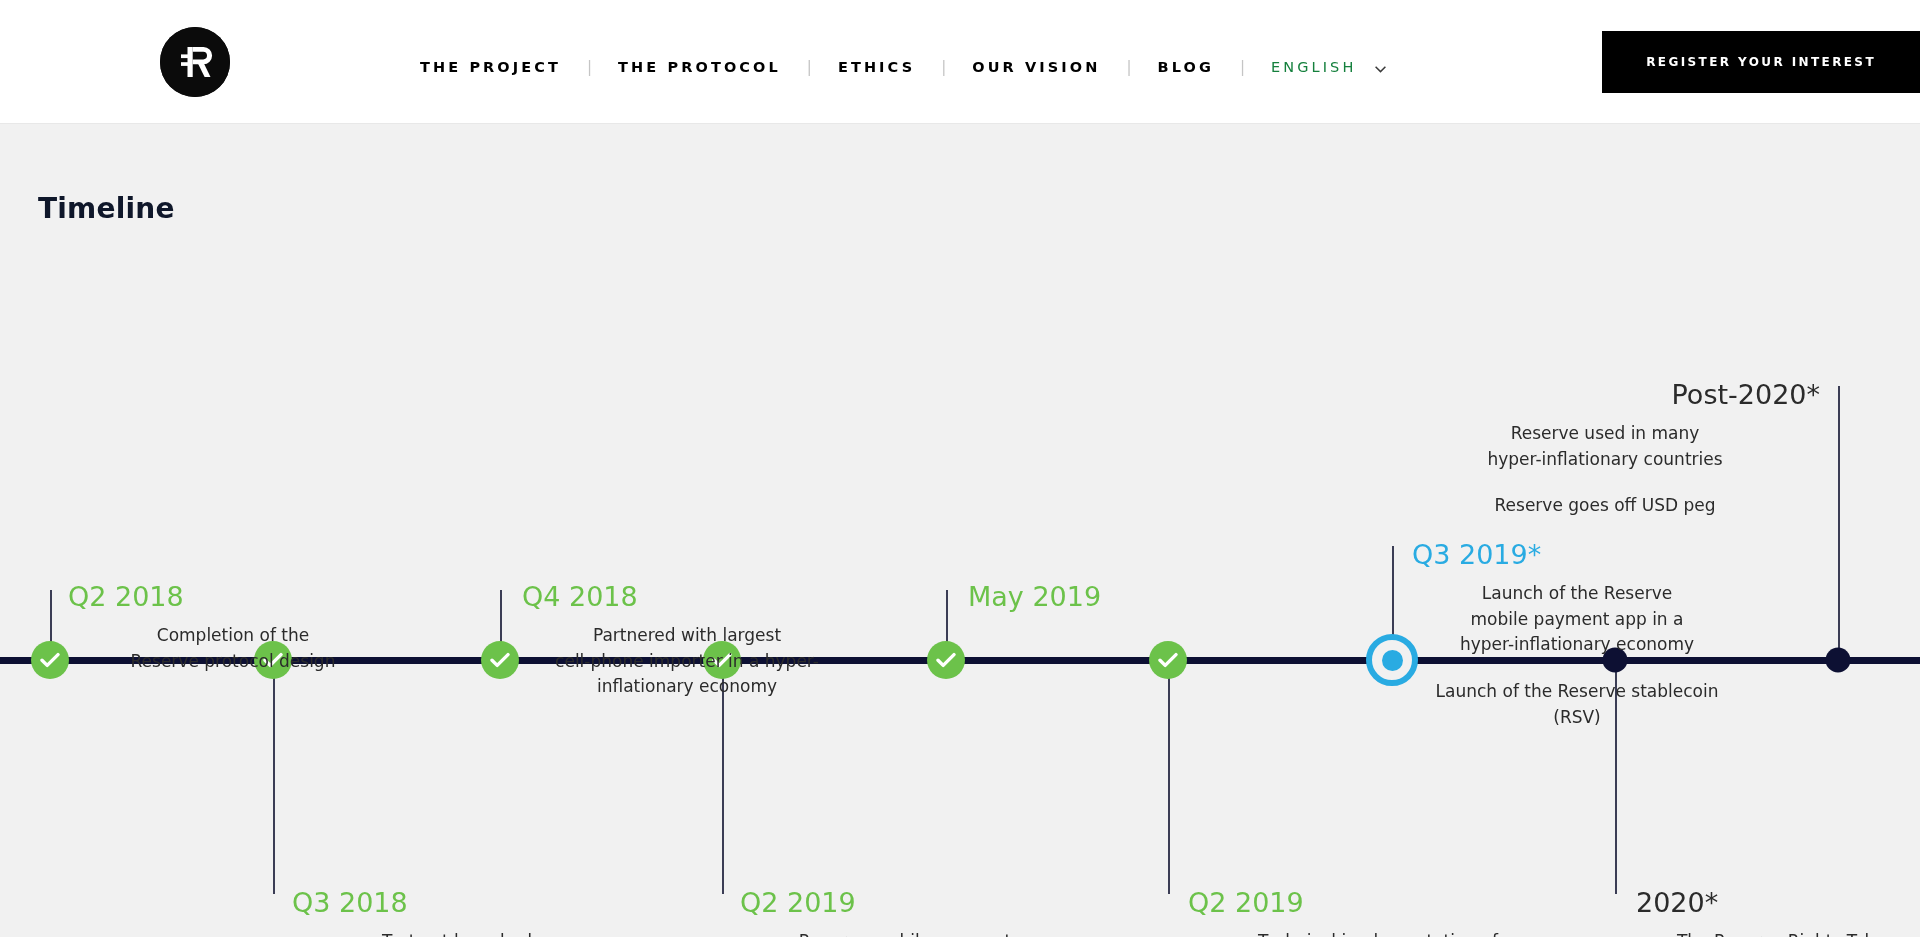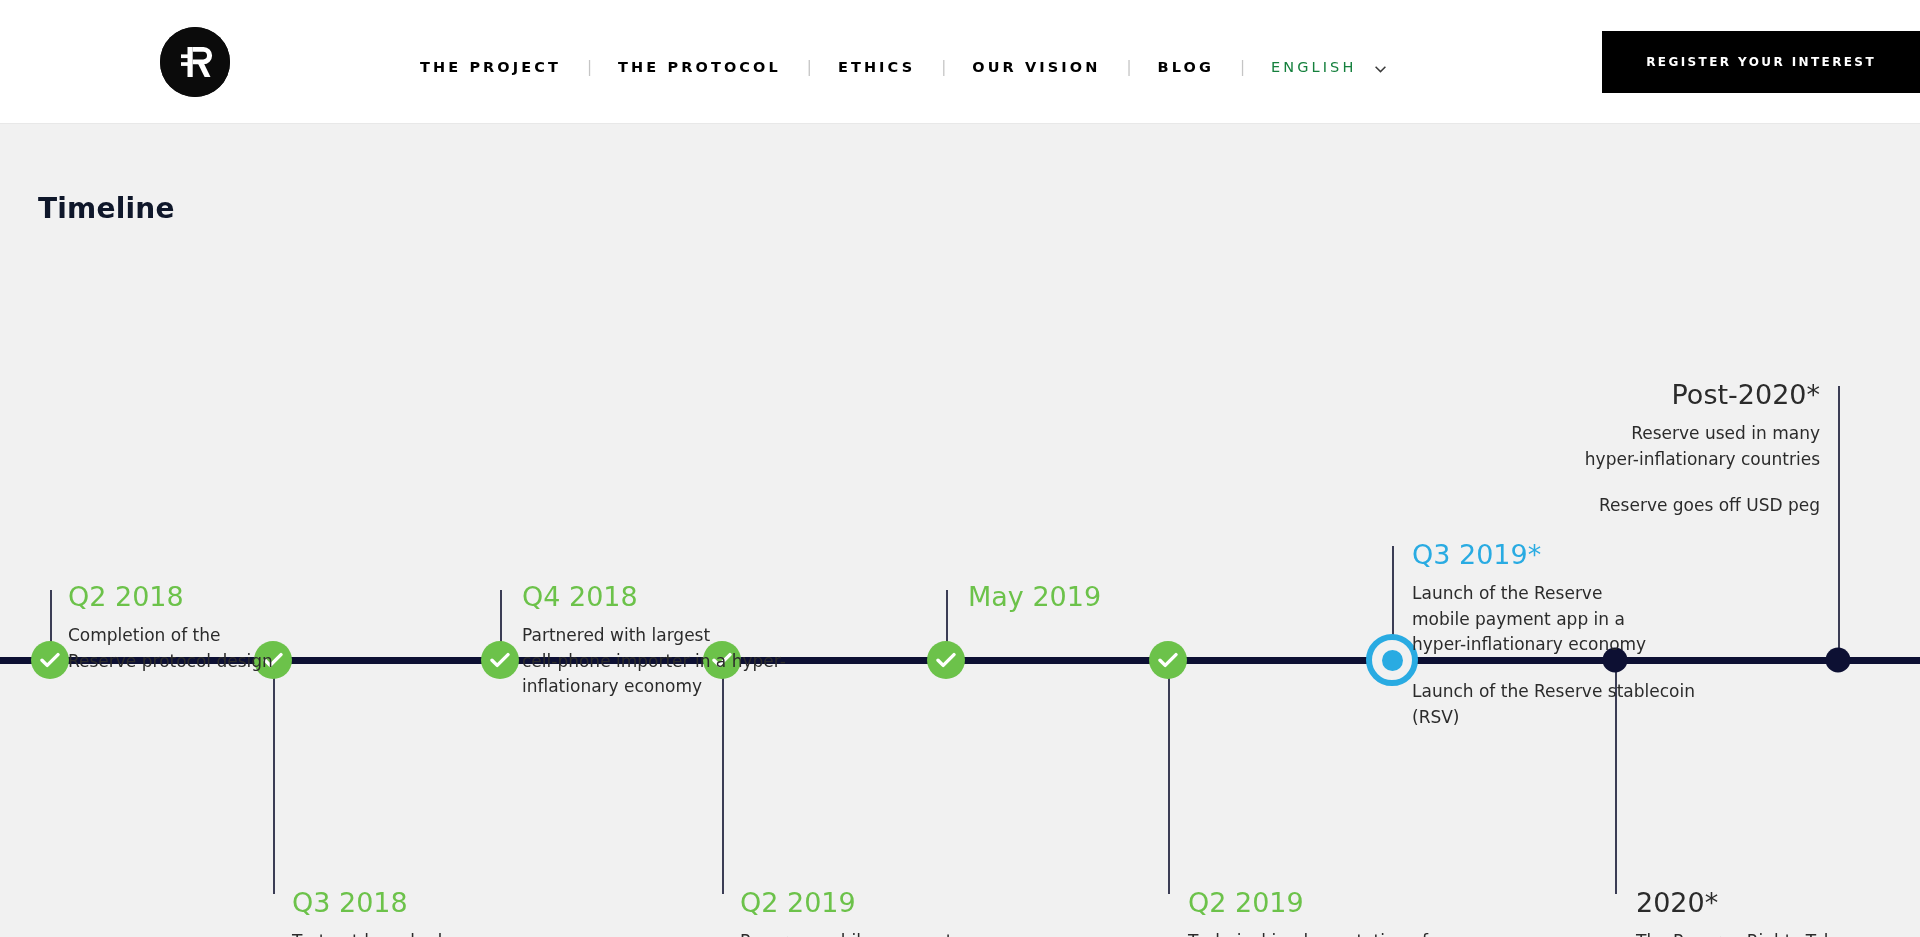--- a/index.html
+++ b/index.html
@@ -132,20 +132,21 @@
     margin-bottom: 11px;
     white-space: nowrap;
   }
   .year.green { color: #6cc24a; }
   .year.blue  { color: #29abe2; }
   .year.dark  { color: #2b2b2b; }
   .entry .desc {
     font-size: 17px;
     line-height: 1.52;
     color: #2b2b2b;
+    text-align: center;
   }
   .entry .desc + .desc { margin-top: 21px; }
   .entry .desc b { font-weight: bold; }
   .entry.right-align { text-align: right; }
 </style>
 </head>
 <body>
 
 <header class="site-header">
 

